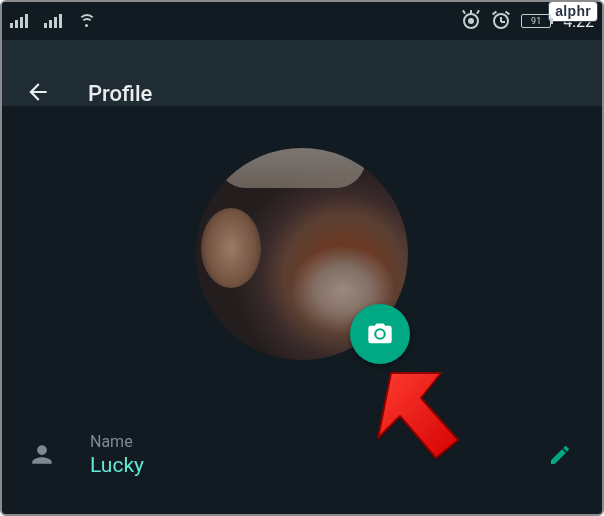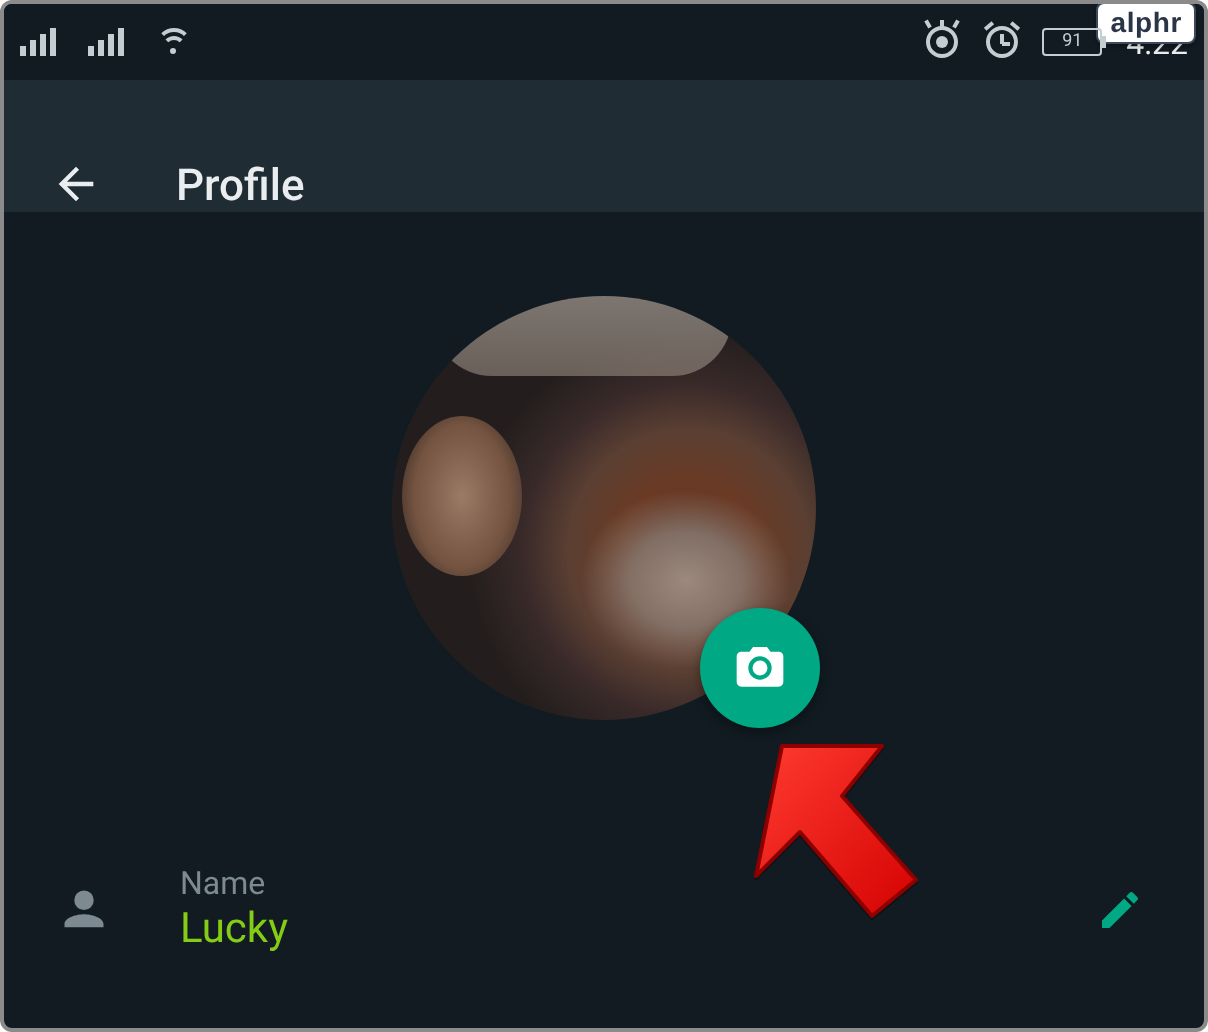--- a/index.html
+++ b/index.html
@@ -39,21 +39,21 @@
 .avatar-wrap{position:relative;width:212px;height:212px;margin:12px auto 0}
 .avatar{width:212px;height:212px;border-radius:50%;overflow:hidden;background:radial-gradient(110px 110px at 70% 60%, #5a2f1d 0%, #6b3a24 30%, #5a3f32 55%, #3a2a2a 75%, #231e1d 100%);position:relative}
 .avatar::before{content:"";position:absolute;top:0;left:20px;width:150px;height:40px;background:linear-gradient(180deg,#b9b0a7,#978b80);border-radius:0 0 30px 30px;opacity:0.6}
 .avatar .patch{position:absolute;left:5px;top:60px;width:60px;height:80px;background:radial-gradient(40px 60px, #9a7b66 0%, #745340 60%, transparent 100%);border-radius:50%}
 .avatar .light{position:absolute;right:10px;bottom:25px;width:110px;height:90px;background:radial-gradient(70px 60px, #b5aea7 0%, #8f8680 40%, transparent 75%);border-radius:50%;opacity:.7}
 .cam{position:absolute;right:-2px;bottom:-4px;width:60px;height:60px;border-radius:50%;background:#00a884;display:flex;align-items:center;justify-content:center;cursor:pointer;box-shadow:0 2px 6px rgba(0,0,0,.35)}
 .field{display:flex;align-items:center;padding:0 26px;margin-top:72px;gap:34px}
 .ficon{width:28px;height:28px;display:flex;align-items:center;justify-content:center}
 .finfo{flex:1}
 .flabel{color:#7d8a92;font-size:16px;margin-bottom:2px}
-.fvalue{color:#84cc16;font-size:21px}
+.fvalue{color:#5eead4;font-size:21px}
 .editbtn{width:32px;height:32px;display:flex;align-items:center;justify-content:center;cursor:pointer}
 .tag{position:absolute;top:-1px;right:4px;background:#fff;border:1.5px solid #3d4a5c;border-radius:4px;padding:1px 6px 2px;color:#2a3648;font-weight:600;font-size:14px;box-shadow:0 1px 2px rgba(0,0,0,.3);font-family:Liberation Sans, sans-serif;letter-spacing:0.3px}
 .arrow{position:absolute;left:370px;top:360px;pointer-events:none}
 .arrow svg{filter:drop-shadow(0 1px 0 rgba(0,0,0,.3))}
 </style>
 </head>
 <body>
 <div class="frame">
 
   <div class="tag">alphr</div>

